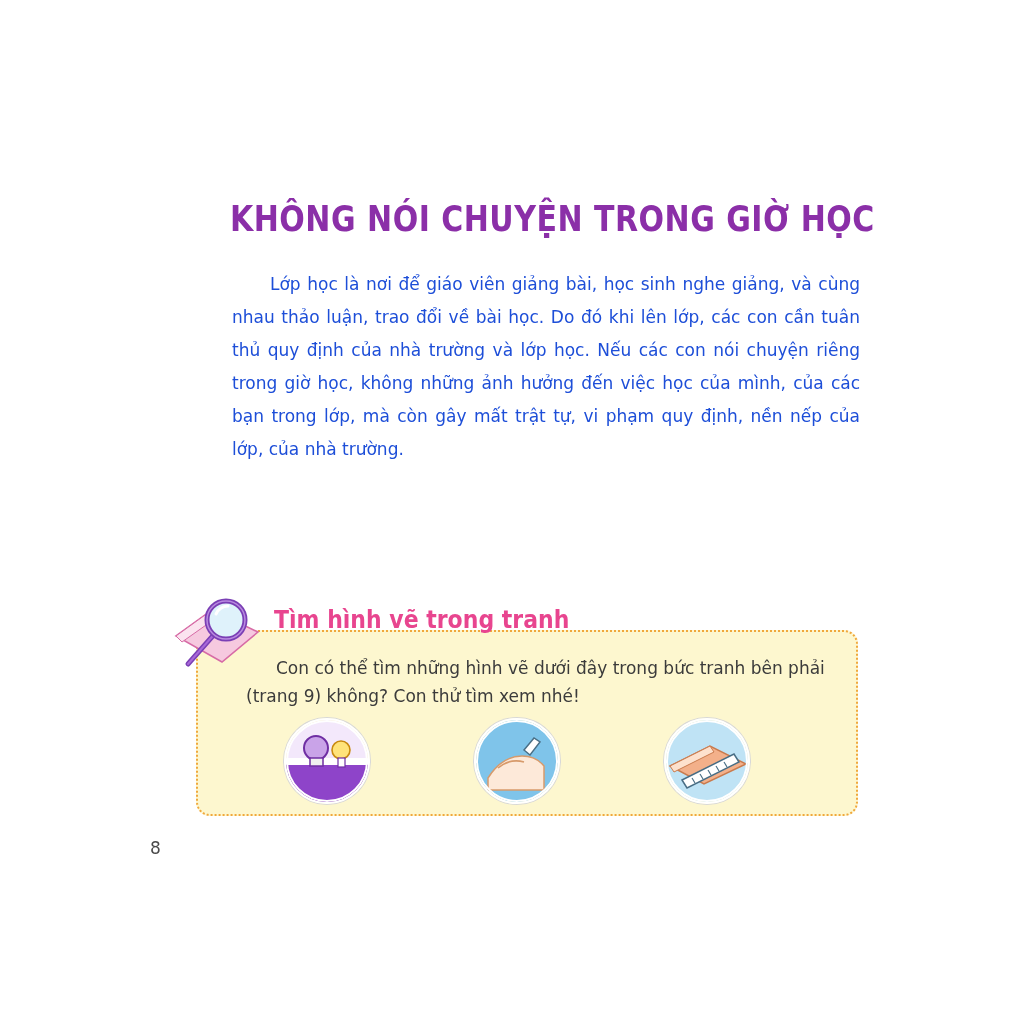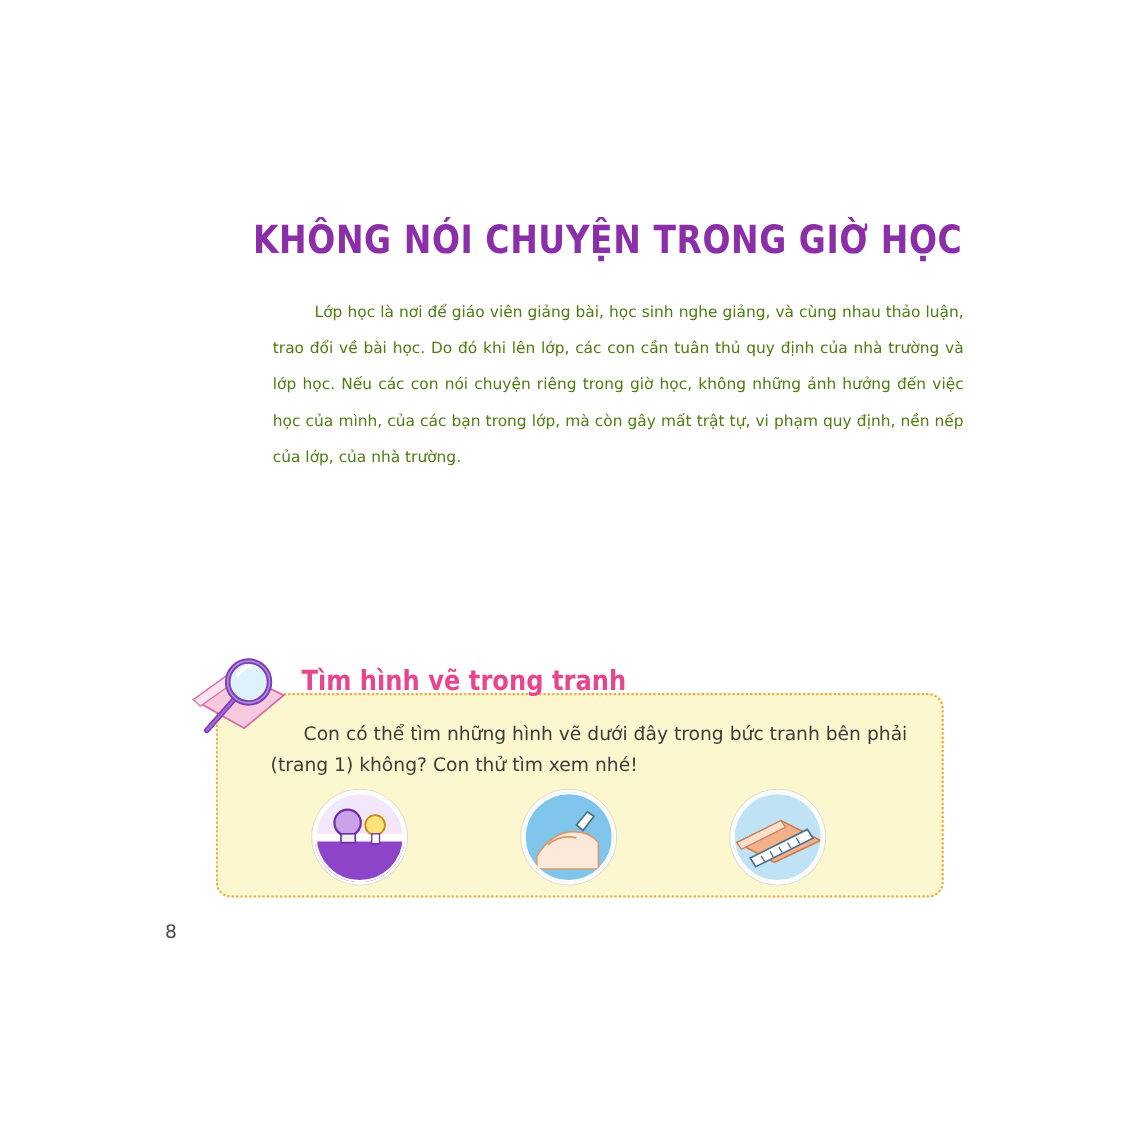--- a/index.html
+++ b/index.html
@@ -37,25 +37,25 @@
     font-size: 30px;
     letter-spacing: 0.5px;
     transform: scaleY(1.18);
     transform-origin: center top;
     white-space: nowrap;
   }
 
   
   .body-text {
     position: absolute;
-    left: 248px;
+    left: 232px;
     top: 268px;
     width: 628px;
-    color: #4d7c0f;
-    font-size: 14px;
+    color: #1d4ed8;
+    font-size: 17px;
     line-height: 33px;
     text-align: justify;
     text-indent: 38px;
     font-family: "DejaVu Sans", sans-serif;
   }
 
   
   .activity-box {
     position: absolute;
     left: 196px;
@@ -155,21 +155,21 @@
       <line x1="22" y1="72" x2="52" y2="38" stroke="#a868d8" stroke-width="2" stroke-linecap="round"></line>
 
       <circle cx="60" cy="28" r="19" fill="#dff2fb" stroke="#7a3fb5" stroke-width="5"></circle>
       <circle cx="60" cy="28" r="19" fill="none" stroke="#b98ae0" stroke-width="1.5"></circle>
       <path d="M50 22 A14 14 0 0 1 62 14" stroke="#ffffff" stroke-width="3" fill="none" stroke-linecap="round"></path>
     </svg>
   </div>
 
   <div class="activity-heading">Tìm hình vẽ trong tranh</div>
 
-  <div class="activity-text">Con có thể tìm những hình vẽ dưới đây trong bức tranh bên phải (trang 1) không? Con thử tìm xem nhé!</div>
+  <div class="activity-text">Con có thể tìm những hình vẽ dưới đây trong bức tranh bên phải (trang 9) không? Con thử tìm xem nhé!</div>
 
   <div class="thumbs">
 
     <div class="thumb thumb-1">
       <svg width="82" height="82" viewBox="0 0 82 82">
         <circle cx="41" cy="41" r="41" fill="#f3e8fb"></circle>
         <rect x="0" y="44" width="82" height="38" fill="#8e44c9"></rect>
         <rect x="0" y="38" width="82" height="7" fill="#ffffff"></rect>
         <circle cx="30" cy="28" r="12" fill="#c9a3e8" stroke="#6f2ea3" stroke-width="2"></circle>
         <rect x="24" y="38" width="13" height="8" fill="#f0f0f0" stroke="#6f2ea3" stroke-width="1.5"></rect>

